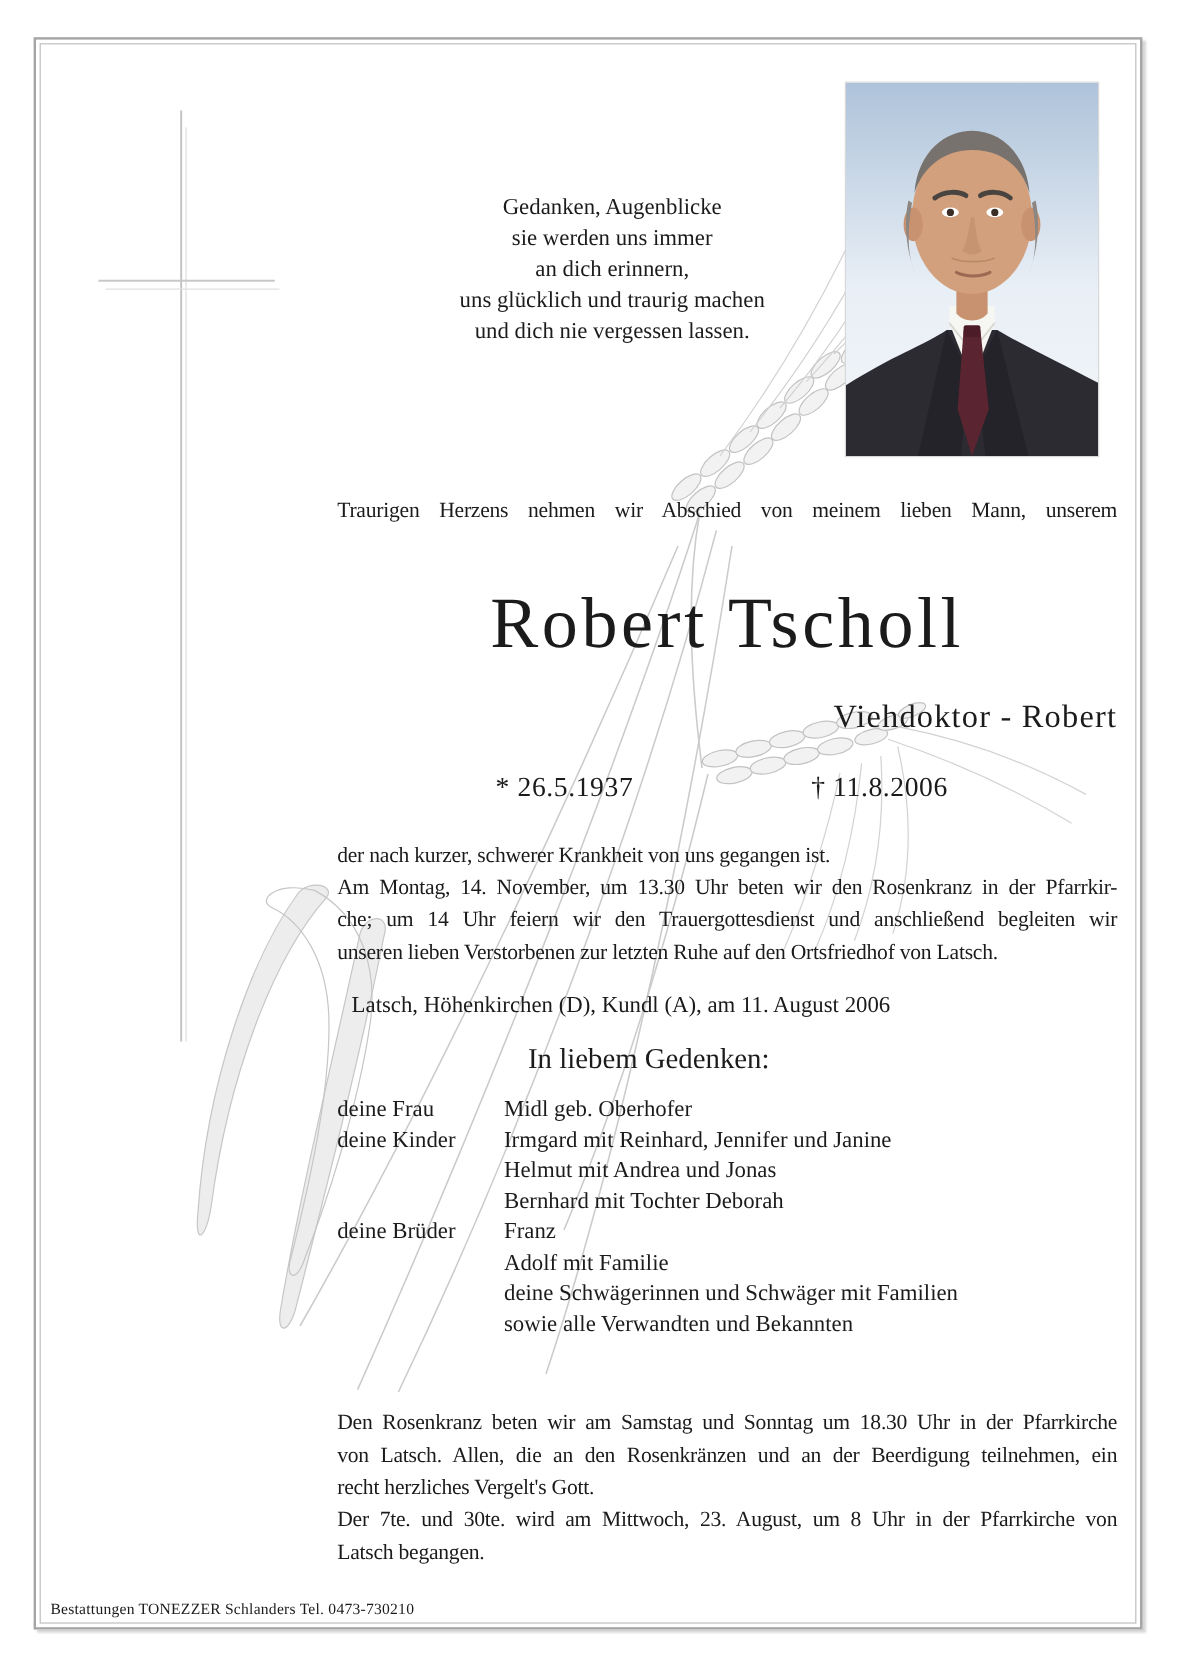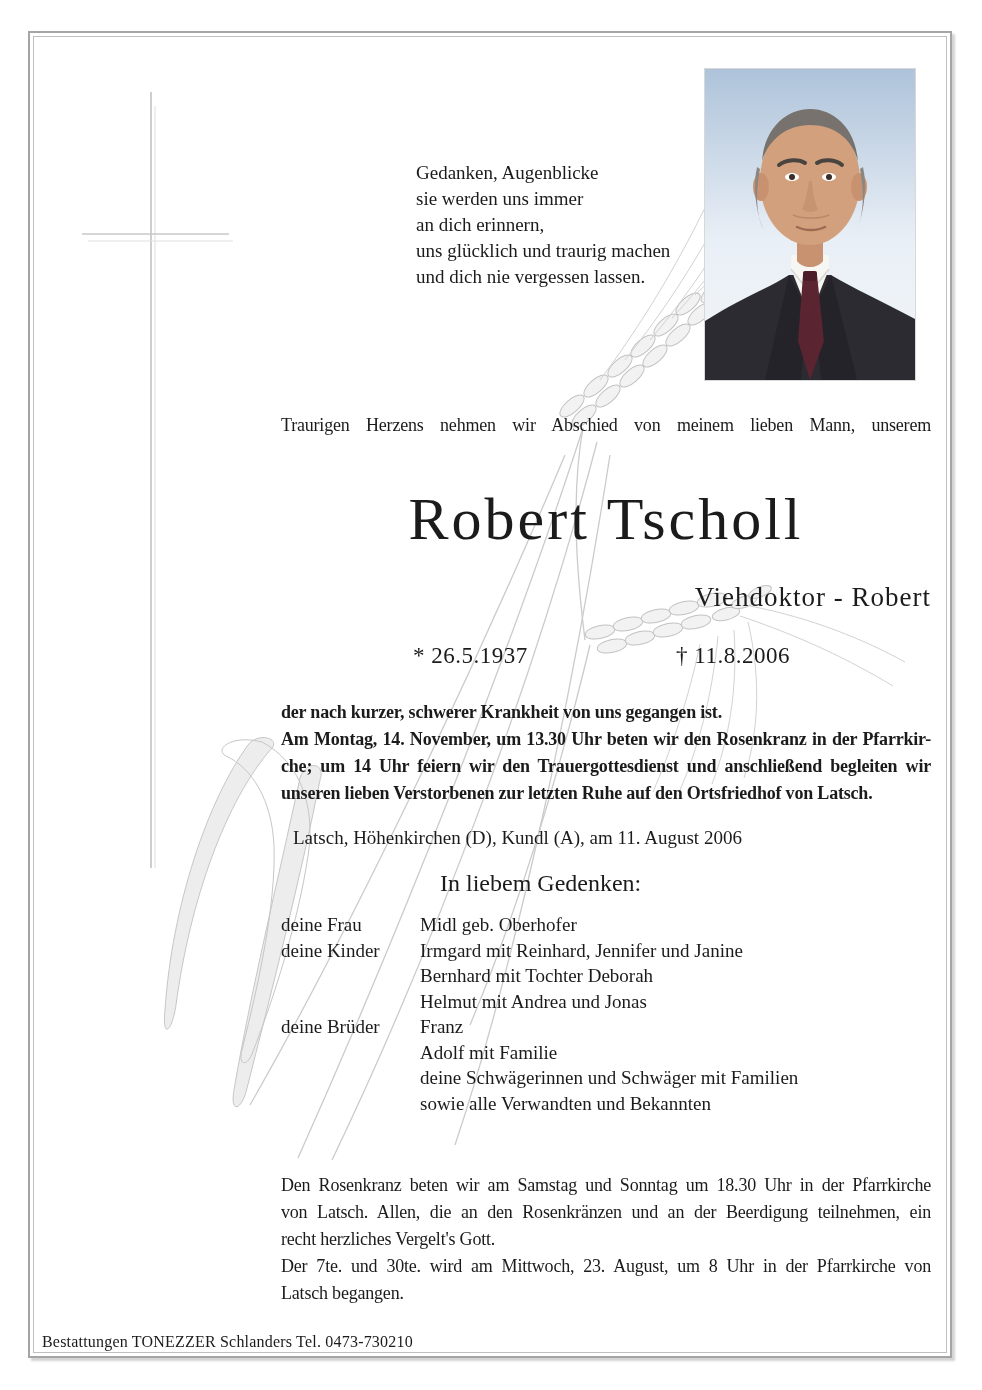--- a/index.html
+++ b/index.html
@@ -30,21 +30,21 @@
   .nickname{
     position:absolute;left:281px;top:582px;width:650px;text-align:right;
     font-size:27px;letter-spacing:1px;
   }
   .date{position:absolute;font-size:23px;letter-spacing:0.5px;}
   .dateline{position:absolute;left:293px;top:827px;font-size:19px;}
   .memoriam{position:absolute;left:440px;top:870px;font-size:24px;}
   .family{position:absolute;left:281px;top:912px;font-size:19px;line-height:25.5px;}
   .family-row{display:flex;}
   .family-label{width:139px;flex:0 0 139px;}
-  .footer{position:absolute;left:42px;top:1333px;font-size:16px;letter-spacing:0.2px;}
+  .footer{position:absolute;left:42px;top:1333px;font-size:13px;letter-spacing:0.2px;}
 </style>
 </head>
 <body>
 
 <svg class="deco" width="982" height="1390" viewBox="0 0 982 1390">
   <g>
     <line x1="151" y1="92" x2="151" y2="868" stroke="#c2c2c2" stroke-width="1.6"></line>
     <line x1="155" y1="106" x2="155" y2="868" stroke="#dedede" stroke-width="1"></line>
     <line x1="82" y1="234" x2="229" y2="234" stroke="#c8c8c8" stroke-width="1.6"></line>
     <line x1="88" y1="241" x2="233" y2="241" stroke="#e0e0e0" stroke-width="1"></line>
@@ -160,38 +160,38 @@
     <ellipse cx="124" cy="108" rx="7" ry="4" fill="#ffffff"></ellipse>
     <circle cx="87" cy="108" r="3" fill="#3a2e26"></circle>
     <circle cx="124" cy="108" r="3" fill="#3a2e26"></circle>
 
     <path d="M104,112 C102,126 100,134 97,140 C101,144 110,144 113,140 C110,134 108,126 107,112" fill="#c69470"></path>
     <path d="M92,158 C100,162 112,162 120,158" stroke="#9c6a52" stroke-width="2.5" fill="none" stroke-linecap="round"></path>
     <path d="M88,146 C96,150 116,150 124,146" stroke="#b98a68" stroke-width="1.5" fill="none"></path>
   </svg>
 </div>
 
-<div class="block verse" style="left:416px;top:160px;">
+<div class="block verse" style="left:383px;top:160px;text-align:center;">
   <div class="line">Gedanken, Augenblicke</div>
   <div class="line">sie werden uns immer</div>
   <div class="line">an dich erinnern,</div>
   <div class="line">uns glücklich und traurig machen</div>
   <div class="line">und dich nie vergessen lassen.</div>
 </div>
 
 <div class="block textcol body-text" style="left:281px;top:412px;">
   <div class="line full">Traurigen Herzens nehmen wir Abschied von meinem lieben Mann, unserem</div>
 </div>
 
 <div class="name">Robert Tscholl</div>
 <div class="nickname">Viehdoktor - Robert</div>
 <div class="date" style="left:413px;top:643px;">* 26.5.1937</div>
 <div class="date" style="left:676px;top:643px;">† 11.8.2006</div>
 
-<div class="block textcol body-text" style="left:281px;top:699px;font-weight:bold;">
+<div class="block textcol body-text" style="left:281px;top:699px;">
   <div class="line">der nach kurzer, schwerer Krankheit von uns gegangen ist.</div>
   <div class="line full">Am Montag, 14. November, um 13.30 Uhr beten wir den Rosenkranz in der Pfarrkir-</div>
   <div class="line full">che; um 14 Uhr feiern wir den Trauergottesdienst und anschließend begleiten wir</div>
   <div class="line">unseren lieben Verstorbenen zur letzten Ruhe auf den Ortsfriedhof von Latsch.</div>
 </div>
 
 <div class="dateline">Latsch, Höhenkirchen (D), Kundl (A), am 11. August 2006</div>
 
 <div class="memoriam">In liebem Gedenken:</div>
 
@@ -199,25 +199,25 @@
   <div class="family-row">
     <div class="family-label">deine Frau</div>
     <div>Midl geb. Oberhofer</div>
   </div>
   <div class="family-row">
     <div class="family-label">deine Kinder</div>
     <div>Irmgard mit Reinhard, Jennifer und Janine</div>
   </div>
   <div class="family-row">
     <div class="family-label"></div>
+    <div>Helmut mit Andrea und Jonas</div>
+  </div>
+  <div class="family-row">
+    <div class="family-label"></div>
     <div>Bernhard mit Tochter Deborah</div>
-  </div>
-  <div class="family-row">
-    <div class="family-label"></div>
-    <div>Helmut mit Andrea und Jonas</div>
   </div>
   <div class="family-row">
     <div class="family-label">deine Brüder</div>
     <div>Franz</div>
   </div>
   <div class="family-row">
     <div class="family-label"></div>
     <div>Adolf mit Familie</div>
   </div>
   <div class="family-row">

